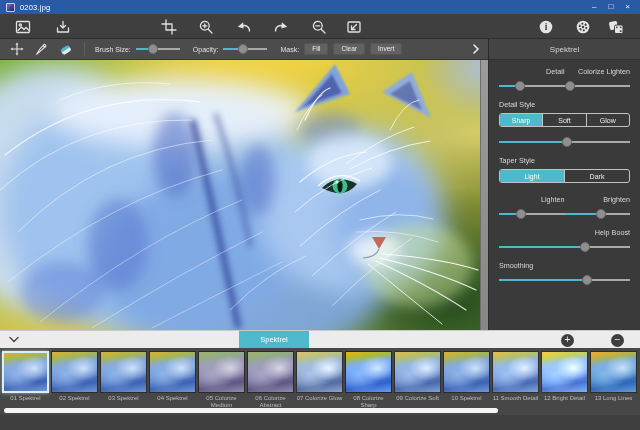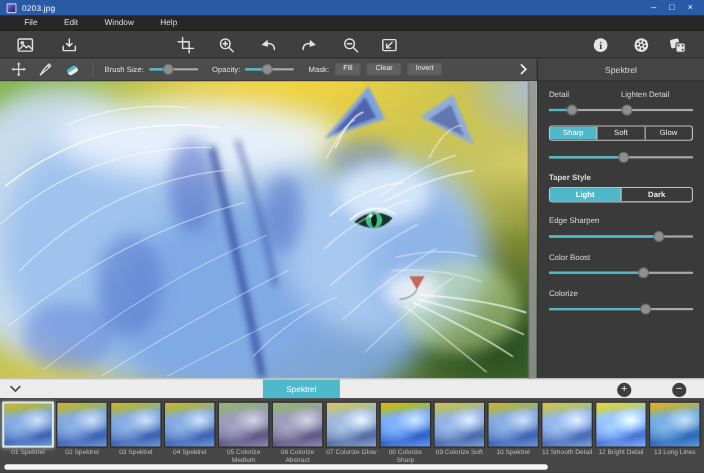--- a/index.html
+++ b/index.html
@@ -66,24 +66,24 @@
   .canvas-scroll { position:absolute; right:0; top:0; bottom:0; width:8px;
                    background:linear-gradient(180deg,#9b9b9b,#878787); border-left:1px solid #6f6f6f; }
 
   
   .panel { width:152px; background:#3a3a3a; border-left:1px solid #2a2a2a; display:flex;
            flex-direction:column; }
   .panel-header { height:21px; background:#444; color:#d6d6d6; font-size:8px; text-align:center;
                   line-height:21px; border-bottom:1px solid #313131; }
   .panel-body { flex:1; padding:7px 10px 0; }
   .plabel { color:#d9d9d9; font-size:7.2px; margin-bottom:4px; white-space:nowrap; }
-  .row2 { display:flex; margin-bottom:9px; }
+  .row2 { display:flex; margin-bottom:9px;text-align:right; }
   .row2 .col { flex:1; min-width:0; }
   .block { margin-bottom:9px; }
-  .block-lg { margin-bottom:12px;font-weight:bold; }
+  .block-lg { margin-bottom:12px; }
   .seg { display:flex; border:1px solid #c2c2c2; border-radius:3px; overflow:hidden; height:14px; }
   .seg-opt { flex:1; color:#ededed; font-size:7px; text-align:center; line-height:13px;
              border-right:1px solid #c2c2c2; background:transparent; }
   .seg-opt:last-child { border-right:none; }
   .seg-opt.selected { background:var(--accent,#4db9cb); color:#fff; }
 
   
   .preset-bar { position:relative; height:18px; background:#ececec; border-top:1px solid #c9c9c9;
                 display:flex; align-items:center; }
   .pb-chevron { margin-left:9px; display:flex; }
@@ -127,26 +127,20 @@
   <div class="titlebar" style="--titlebar: #2a5aa5;">
     <div class="app-icon"></div>
     <span class="title">0203.jpg</span>
     <div class="win-controls">
       <span class="win-btn">–</span>
       <span class="win-btn">□</span>
       <span class="win-btn">×</span>
     </div>
   </div>
 
-  <div class="menubar">
-    <span class="menu-item">File</span>
-    <span class="menu-item">Edit</span>
-    <span class="menu-item">Window</span>
-    <span class="menu-item">Help</span>
-  </div>
 
   <div class="toolbar">
     <span class="tb-icon" style="left:14px">
       <svg viewBox="0 0 16 16">
           <rect class="icon-stroke" x="1.5" y="2.5" width="13" height="11" rx="1"></rect>
           <circle class="icon-stroke" cx="5.3" cy="6" r="1.1"></circle>
           <path class="icon-stroke" d="M3 11.5 L6.5 8 L9 10.5 L11 8.5 L13.5 11"></path>
         </svg>
     </span>
     <span class="tb-icon" style="left:54px">
@@ -358,31 +352,32 @@
           <div class="col">
             <div class="plabel">Detail</div>
             <div class="slider" style="--pct: 32%;">
                 <div class="track">
                   <div class="fill"></div>
                 </div>
                 <div class="sthumb"></div>
               </div>
           </div>
           <div class="col">
-            <div class="plabel">Lighten Detail</div>
+            <div class="plabel">Colorize Lighten</div>
             <div class="slider" style="--pct: 8%;">
                 <div class="track">
                   <div class="fill"></div>
                 </div>
                 <div class="sthumb"></div>
               </div>
           </div>
         </div>
 
         <div class="block">
+          <div class="plabel">Detail Style</div>
           <div class="seg">
             <span class="seg-opt selected">Sharp</span>
             <span class="seg-opt">Soft</span>
             <span class="seg-opt">Glow</span>
           </div>
         </div>
 
         <div class="block">
           <div class="slider" style="--pct: 52%;">
               <div class="track">
@@ -393,45 +388,56 @@
         </div>
 
         <div class="block-lg">
           <div class="plabel">Taper Style</div>
           <div class="seg">
             <span class="seg-opt selected">Light</span>
             <span class="seg-opt">Dark</span>
           </div>
         </div>
 
-
-        <div class="block">
-          <div class="plabel">Edge Sharpen</div>
-          <div class="slider" style="--pct: 76%;">
-              <div class="track">
-                <div class="fill"></div>
-              </div>
-              <div class="sthumb"></div>
-            </div>
-        </div>
-
         <div class="row2">
           <div class="col">
-            <div class="plabel">Color Boost</div>
+            <div class="plabel">Lighten</div>
+            <div class="slider" style="--pct: 34%;">
+                <div class="track">
+                  <div class="fill"></div>
+                </div>
+                <div class="sthumb"></div>
+              </div>
+          </div>
+          <div class="col">
+            <div class="plabel">Brighten</div>
+            <div class="slider" style="--pct: 55%;">
+                <div class="track">
+                  <div class="fill"></div>
+                </div>
+                <div class="sthumb"></div>
+              </div>
+          </div>
+        </div>
+
+
+        <div class="row2">
+          <div class="col">
+            <div class="plabel">Help Boost</div>
             <div class="slider" style="--pct: 66%;">
                 <div class="track">
                   <div class="fill"></div>
                 </div>
                 <div class="sthumb"></div>
               </div>
           </div>
         </div>
 
         <div class="block">
-          <div class="plabel">Colorize</div>
+          <div class="plabel">Smoothing</div>
           <div class="slider" style="--pct: 67%;">
               <div class="track">
                 <div class="fill"></div>
               </div>
               <div class="sthumb"></div>
             </div>
         </div>
       </div>
     </div>
   </div>

